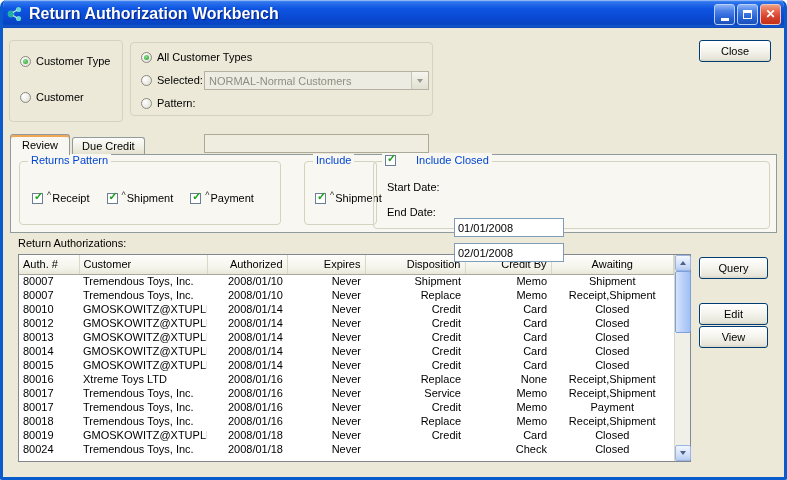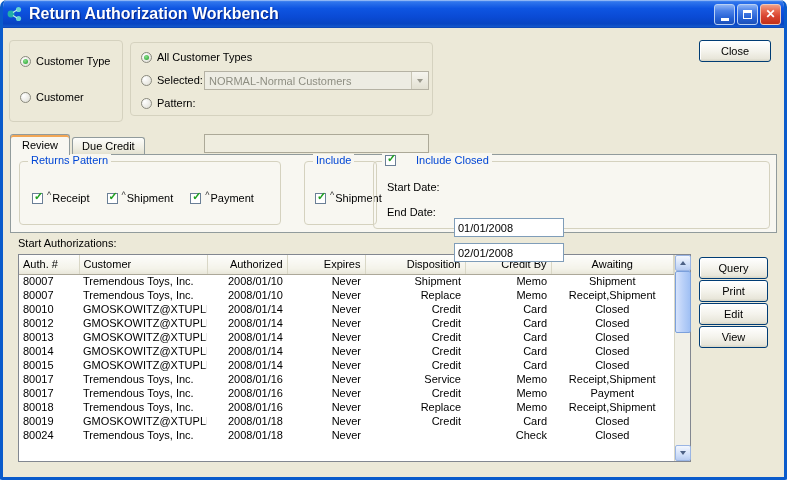--- a/index.html
+++ b/index.html
@@ -281,21 +281,21 @@
           </span>
         </span>
         <span style="position:absolute;left:13px;top:19px;font-size:11px;">Start Date:</span>
         <input class="xp-edit" style="left: 80px; top: 16px; width: 110px;" value="01/01/2008">
         <span style="position:absolute;left:13px;top:44px;font-size:11px;">End Date:</span>
         <input class="xp-edit" style="left: 80px; top: 41px; width: 110px;" value="02/01/2008">
       </div>
 
     </div>
 
-    <span class="list-label">Start Authorizations:</span>
+    <span class="list-label">Return Authorizations:</span>
 
     <div class="tablewrap">
       <div class="tablescroller">
         <table class="ra">
           <colgroup>
               <col style="width: 60px;">
               <col style="width: 128px;">
               <col style="width: 80px;">
               <col style="width: 78px;">
               <col style="width: 100px;">
@@ -371,20 +371,29 @@
               <tr>
                 <td style="text-align: left;">80015</td>
                 <td style="text-align: left;">GMOSKOWITZ@XTUPLE...</td>
                 <td style="text-align: right;">2008/01/14</td>
                 <td style="text-align: right;">Never</td>
                 <td style="text-align: right;">Credit</td>
                 <td style="text-align: right;">Card</td>
                 <td style="text-align: center;">Closed</td>
               </tr>
               <tr>
+                <td style="text-align: left;">80016</td>
+                <td style="text-align: left;">Xtreme Toys LTD</td>
+                <td style="text-align: right;">2008/01/16</td>
+                <td style="text-align: right;">Never</td>
+                <td style="text-align: right;">Replace</td>
+                <td style="text-align: right;">None</td>
+                <td style="text-align: center;">Receipt,Shipment</td>
+              </tr>
+              <tr>
                 <td style="text-align: left;">80017</td>
                 <td style="text-align: left;">Tremendous Toys, Inc.</td>
                 <td style="text-align: right;">2008/01/16</td>
                 <td style="text-align: right;">Never</td>
                 <td style="text-align: right;">Service</td>
                 <td style="text-align: right;">Memo</td>
                 <td style="text-align: center;">Receipt,Shipment</td>
               </tr>
               <tr>
                 <td style="text-align: left;">80017</td>
@@ -434,23 +443,20 @@
         </div>
         <div class="scroll-btn">
             <span class="tri-down-b"></span>
           </div>
       </div>
     </div>
 
     <div class="xpbtn" style="left:696px;top:229px;width:69px;">
         <span>Query</span>
       </div>
-    <div class="xpbtn" style="left:696px;top:252px;width:69px;">
-        <span>Print</span>
-      </div>
     <div class="xpbtn" style="left:696px;top:275px;width:69px;">
         <span>Edit</span>
       </div>
     <div class="xpbtn" style="left:696px;top:298px;width:69px;">
         <span>View</span>
       </div>
 
   </div>
 </div>
 

